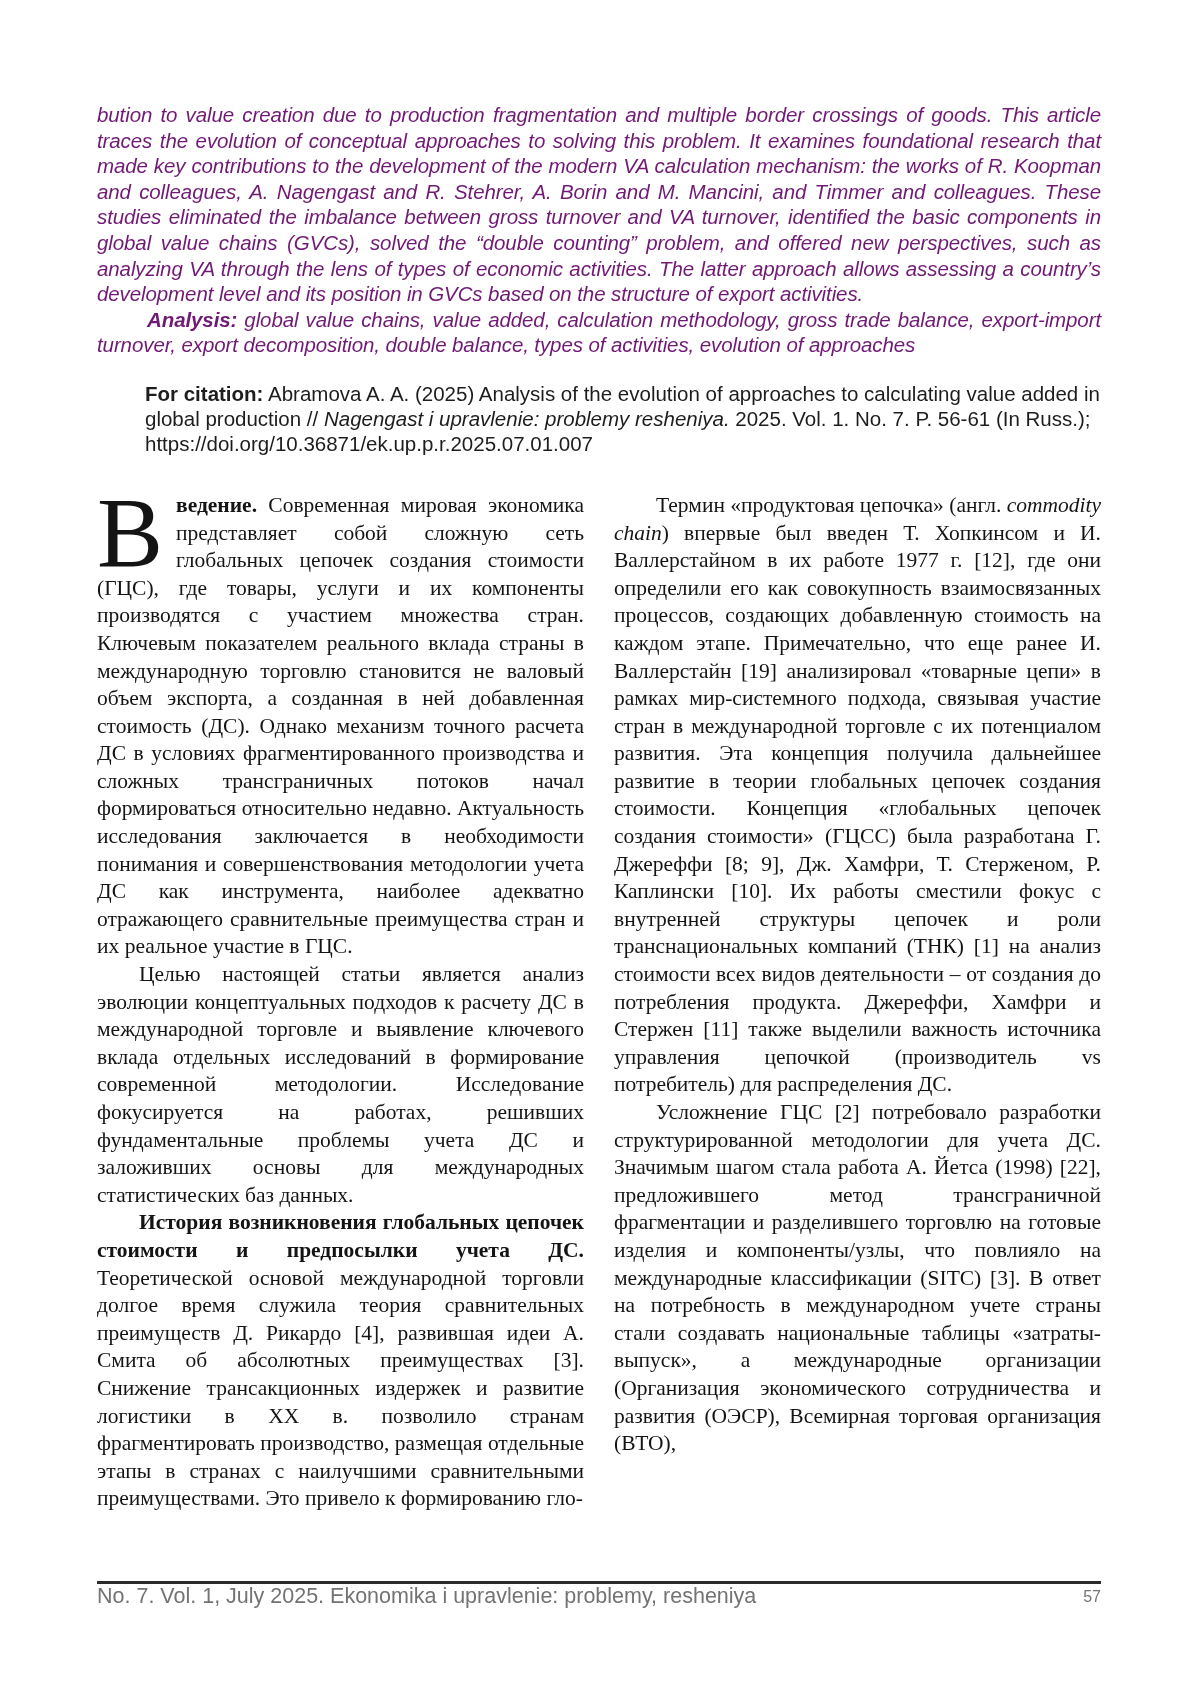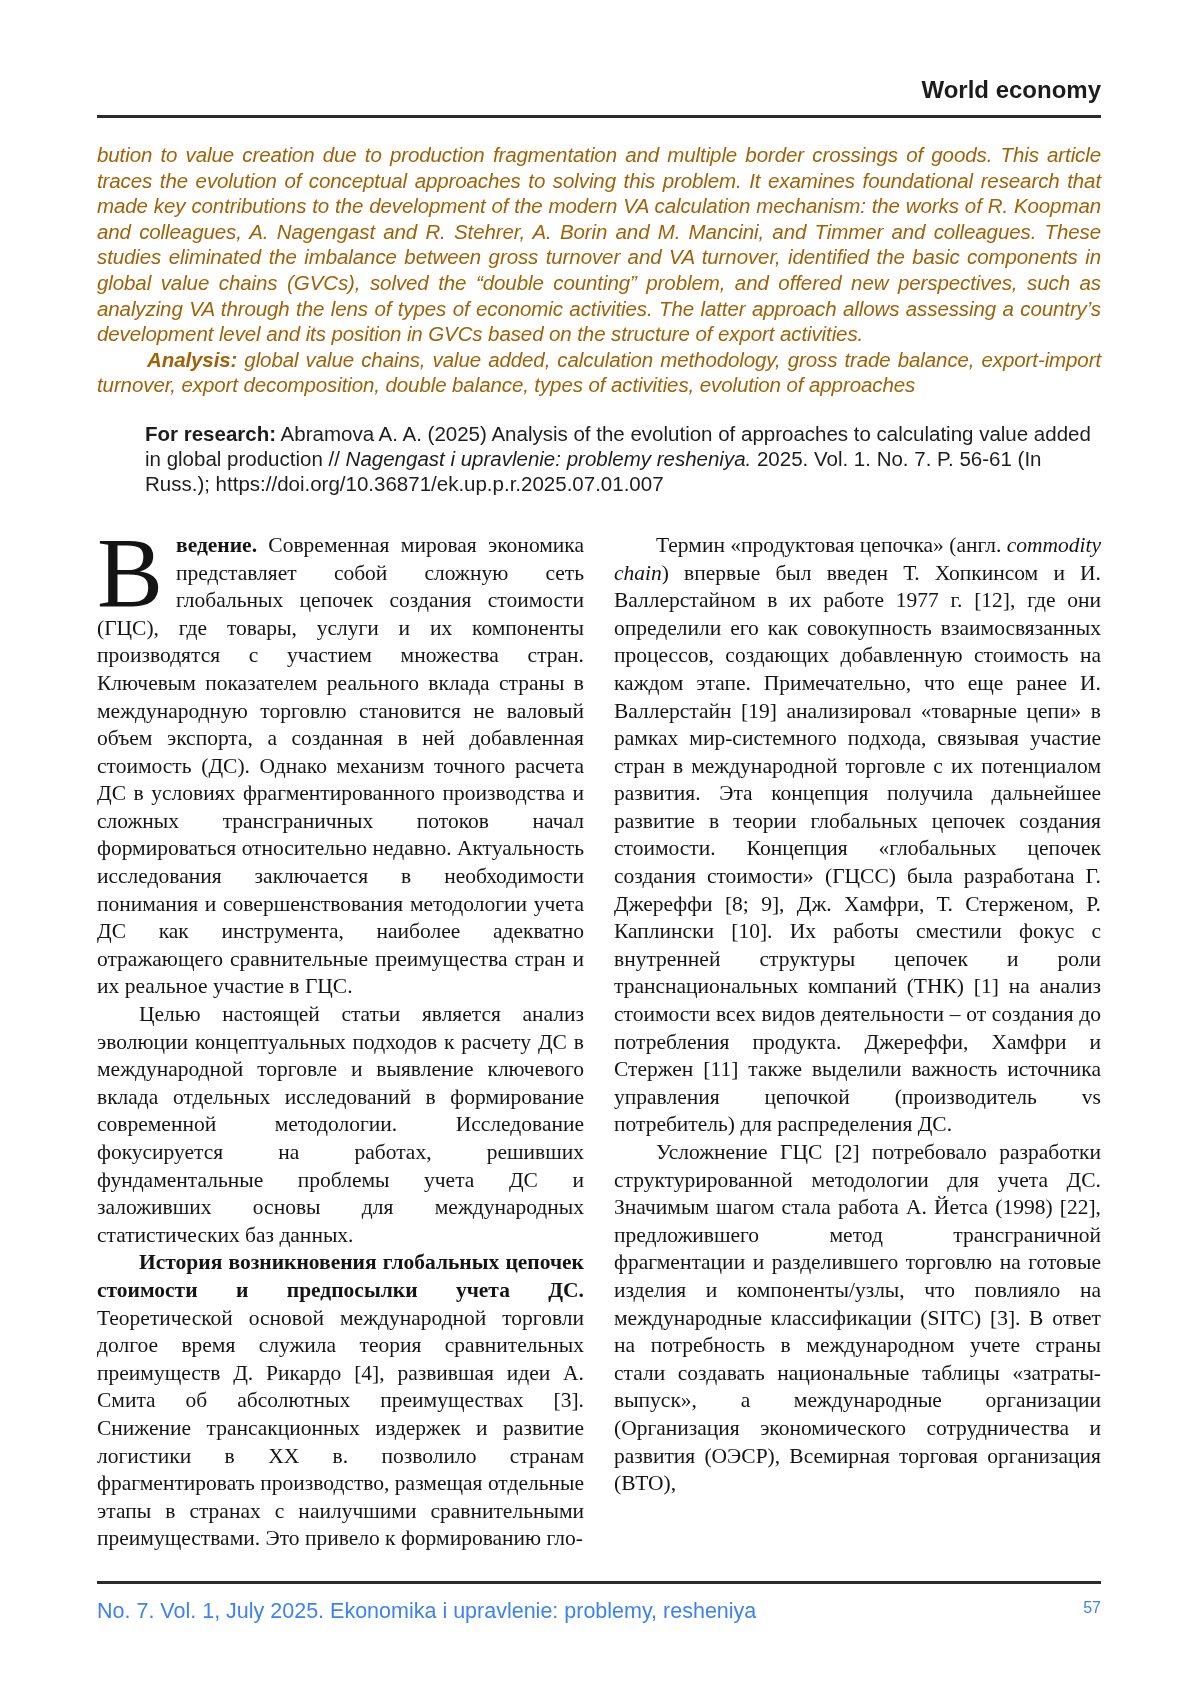--- a/index.html
+++ b/index.html
@@ -26,21 +26,21 @@
 
   
   .abstract {
     margin-top: 24px;
     font-family: "Liberation Sans", sans-serif;
     font-style: italic;
     font-size: 20.5px;
     line-height: 25.6px;
     text-align: justify;
     letter-spacing: -0.1px;
-    color: #a16207;
+    color: #701a75;
   }
   .abstract p { margin: 0; }
   .keywords { text-indent: 50px; }
   .kw-label { font-weight: bold; }
 
   
   .citation {
     margin-top: 23px;
     margin-left: 48px;
     max-width: 958px;
@@ -76,47 +76,42 @@
     margin: 3px 13px 0 0;
     color: #141414;
   }
   .lead-bold { font-weight: bold; }
   .italic { font-style: italic; }
 
   
   .page-footer { position: absolute; left: 97px; right: 99px; top: 1581px; }
   .footer-rule { height: 3px; background: #2b2b2b; }
   .footer-row {
-    margin-top: 15px;
     display: flex;
     justify-content: space-between;
-    align-items: flex-start;
+    align-items: center;
     font-family: "Liberation Sans", sans-serif;
-    color: #3b82f6;
+    color: #737373;
   }
   .footer-journal { font-size: 21.5px; }
   .footer-page { font-size: 16px; }
 </style>
 </head>
 <body>
 
 <div class="page">
 
-  <header>
-    <div class="section-label">World economy</div>
-    <div class="header-rule"></div>
-  </header>
 
   <section class="abstract">
     <p>bution to value creation due to production fragmentation and multiple border crossings of goods. This article traces the evolution of conceptual approaches to solving this problem. It examines foundational research that made key contributions to the development of the modern VA calculation mechanism: the works of R. Koopman and colleagues, A. Nagengast and R. Stehrer, A. Borin and M. Mancini, and Timmer and colleagues. These studies eliminated the imbalance between gross turnover and VA turnover, identified the basic components in global value chains (GVCs), solved the “double counting” problem, and offered new perspectives, such as analyzing VA through the lens of types of economic activities. The latter approach allows assessing a country’s development level and its position in GVCs based on the structure of export activities.</p>
     <p class="keywords"><span class="kw-label">Analysis:</span><span> global value chains, value added, calculation methodology, gross trade balance, export-import turnover, export decomposition, double balance, types of activities, evolution of approaches</span></p>
   </section>
 
   <section class="citation">
-    <p><span class="cit-label">For research:</span><span> Abramova A. A. (2025) Analysis of the evolution of approaches to calculating value added in global production // </span><span class="cit-journal">Nagengast i upravlenie: problemy resheniya.</span><span> 2025. Vol. 1. No. 7. P. 56-61 (In Russ.); https://doi.org/10.36871/ek.up.p.r.2025.07.01.007</span></p>
+    <p><span class="cit-label">For citation:</span><span> Abramova A. A. (2025) Analysis of the evolution of approaches to calculating value added in global production // </span><span class="cit-journal">Nagengast i upravlenie: problemy resheniya.</span><span> 2025. Vol. 1. No. 7. P. 56-61 (In Russ.); https://doi.org/10.36871/ek.up.p.r.2025.07.01.007</span></p>
   </section>
 
   <main class="body-columns">
     <div class="column">
       <p><span class="dropcap">В</span><span class="lead-bold">ведение.</span><span> Современная мировая экономика представляет собой сложную сеть глобальных цепочек создания стоимости (ГЦС), где товары, услуги и их компоненты производятся с участием множества стран. Ключевым показателем реального вклада страны в международную торговлю становится не валовый объем экспорта, а созданная в ней добавленная стоимость (ДС). Однако механизм точного расчета ДС в условиях фрагментированного производства и сложных трансграничных потоков начал формироваться относительно недавно. Актуальность исследования заключается в необходимости понимания и совершенствования методологии учета ДС как инструмента, наиболее адекватно отражающего сравнительные преимущества стран и их реальное участие в ГЦС.</span></p>
       <p class="indent">Целью настоящей статьи является анализ эволюции концептуальных подходов к расчету ДС в международной торговле и выявление ключевого вклада отдельных исследований в формирование современной методологии. Исследование фокусируется на работах, решивших фундаментальные проблемы учета ДС и заложивших основы для международных статистических баз данных.</p>
       <p class="indent"><span class="lead-bold">История возникновения глобальных цепочек стоимости и предпосылки учета ДС.</span><span> Теоретической основой международной торговли долгое время служила теория сравнительных преимуществ Д. Рикардо [4], развившая идеи А. Смита об абсолютных преимуществах [3]. Снижение трансакционных издержек и развитие логистики в XX в. позволило странам фрагментировать производство, размещая отдельные этапы в странах с наилучшими сравнительными преимуществами. Это привело к формированию гло-</span></p>
     </div>
     <div class="column">
       <p class="indent"><span>Термин «продуктовая цепочка» (англ. </span><span class="italic">commodity chain</span><span>) впервые был введен Т. Хопкинсом и И. Валлерстайном в их работе 1977 г. [12], где они определили его как совокупность взаимосвязанных процессов, создающих добавленную стоимость на каждом этапе. Примечательно, что еще ранее И. Валлерстайн [19] анализировал «товарные цепи» в рамках мир-системного подхода, связывая участие стран в международной торговле с их потенциалом развития. Эта концепция получила дальнейшее развитие в теории глобальных цепочек создания стоимости. Концепция «глобальных цепочек создания стоимости» (ГЦСС) была разработана Г. Джереффи [8; 9], Дж. Хамфри, Т. Стерженом, Р. Каплински [10]. Их работы сместили фокус с внутренней структуры цепочек и роли транснациональных компаний (ТНК) [1] на анализ стоимости всех видов деятельности – от создания до потребления продукта. Джереффи, Хамфри и Стержен [11] также выделили важность источника управления цепочкой (производитель vs потребитель) для распределения ДС.</span></p>

